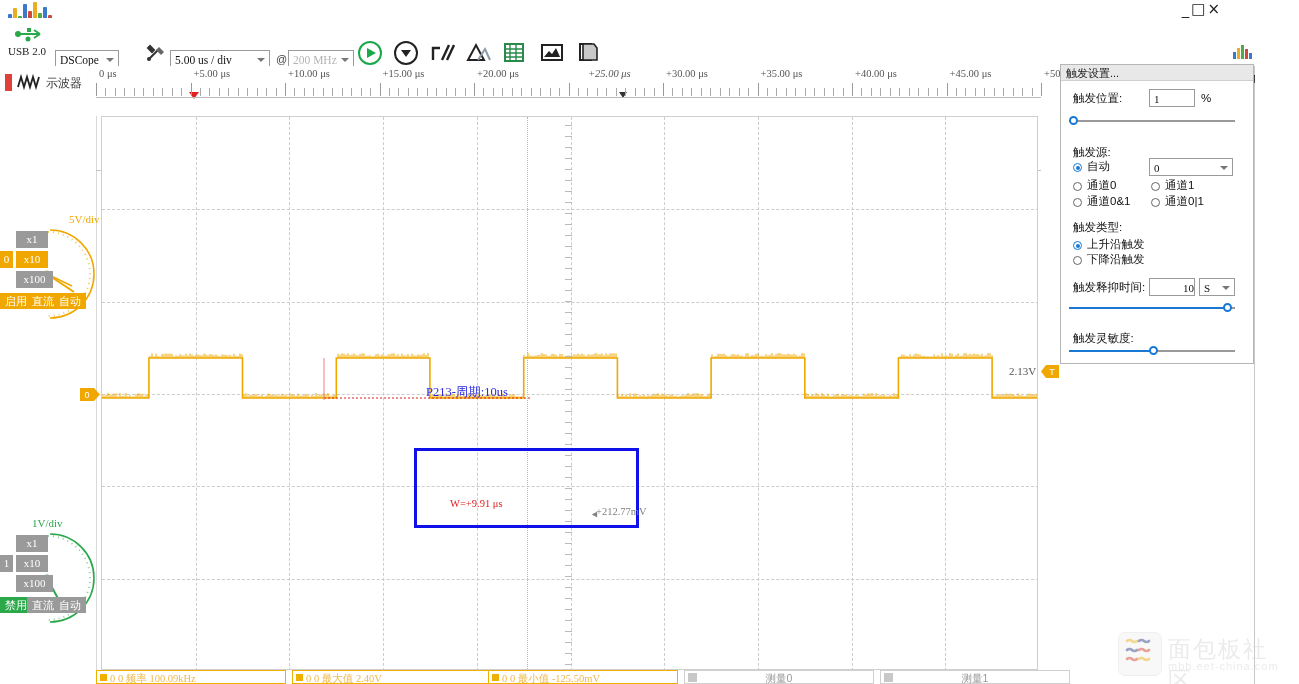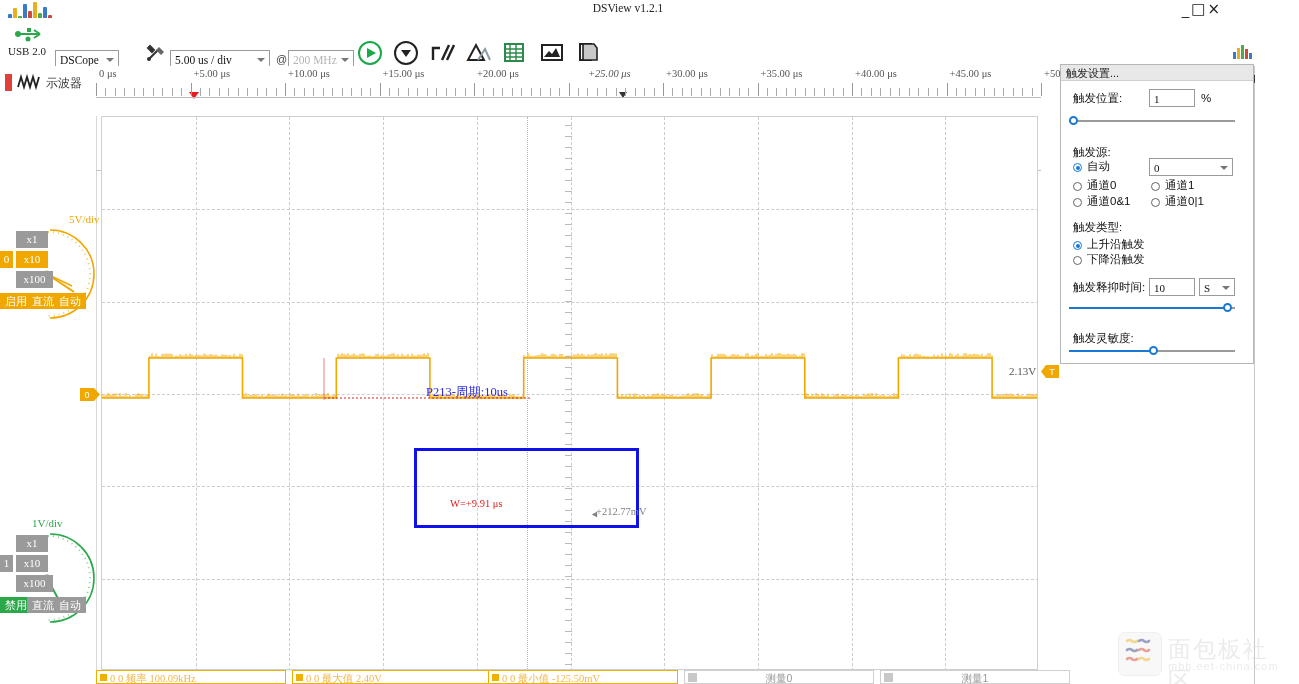--- a/index.html
+++ b/index.html
@@ -145,21 +145,20 @@
     <div class="lbar" style="left:0px;height:10px;background:#3a7ac8;"></div>
     <div class="lbar" style="left:5px;height:16px;background:#e8b020;"></div>
     <div class="lbar" style="left:10px;height:8px;background:#50a850;"></div>
     <div class="lbar" style="left:15px;height:20px;background:#3a7ac8;"></div>
     <div class="lbar" style="left:20px;height:13px;background:#d04a3a;"></div>
     <div class="lbar" style="left:25px;height:22px;background:#e8b020;"></div>
     <div class="lbar" style="left:30px;height:11px;background:#50a850;"></div>
     <div class="lbar" style="left:35px;height:17px;background:#3a7ac8;"></div>
     <div class="lbar" style="left:40px;height:9px;background:#d04a3a;"></div>
   </div>
-  <div id="app-title">DSView v1.2.1</div>
   <div id="win-controls">
     <span>_</span><span>□</span><span>×</span>
   </div>
 </div>
 
 <div id="toolbar">
   <div id="usb-icon">
     <svg width="34" height="20" viewBox="0 0 34 20">
       <path d="M4 10 L26 10" stroke="#2aa84a" stroke-width="2" fill="none"></path>
       <circle cx="4" cy="10" r="3" fill="#2aa84a"></circle>
@@ -1045,21 +1044,21 @@
   <div class="radio" style="left:90px;top:133px;"></div>
   <div class="radio-lab" style="left:104px;top:129px;">通道0|1</div>
 
   <div class="rp-lab" style="left:12px;top:155px;">触发类型:</div>
   <div class="radio on" style="left:12px;top:176px;"></div>
   <div class="radio-lab" style="left:26px;top:172px;">上升沿触发</div>
   <div class="radio" style="left:12px;top:191px;"></div>
   <div class="radio-lab" style="left:26px;top:187px;">下降沿触发</div>
 
   <div class="rp-lab" style="left:12px;top:215px;">触发释抑时间:</div>
-  <div class="rp-input" style="left:88px;top:213px;width:46px;">10</div>
+  <div class="rp-input" style="left:88px;top:213px;width:46px;text-align:right;">10</div>
   <div class="rp-combo" style="left:138px;top:213px;width:36px;">
     <span>S</span>
     <span class="arr"></span>
   </div>
   <div class="slider-fill" style="left:8px;top:242px;width:160px;"></div>
   <div class="slider-rest" style="left:168px;top:242px;width:6px;"></div>
   <div class="slider-knob" style="left:162px;top:238px;"></div>
 
   <div class="rp-lab" style="left:12px;top:266px;">触发灵敏度:</div>
   <div class="slider-fill" style="left:8px;top:285px;width:84px;"></div>

